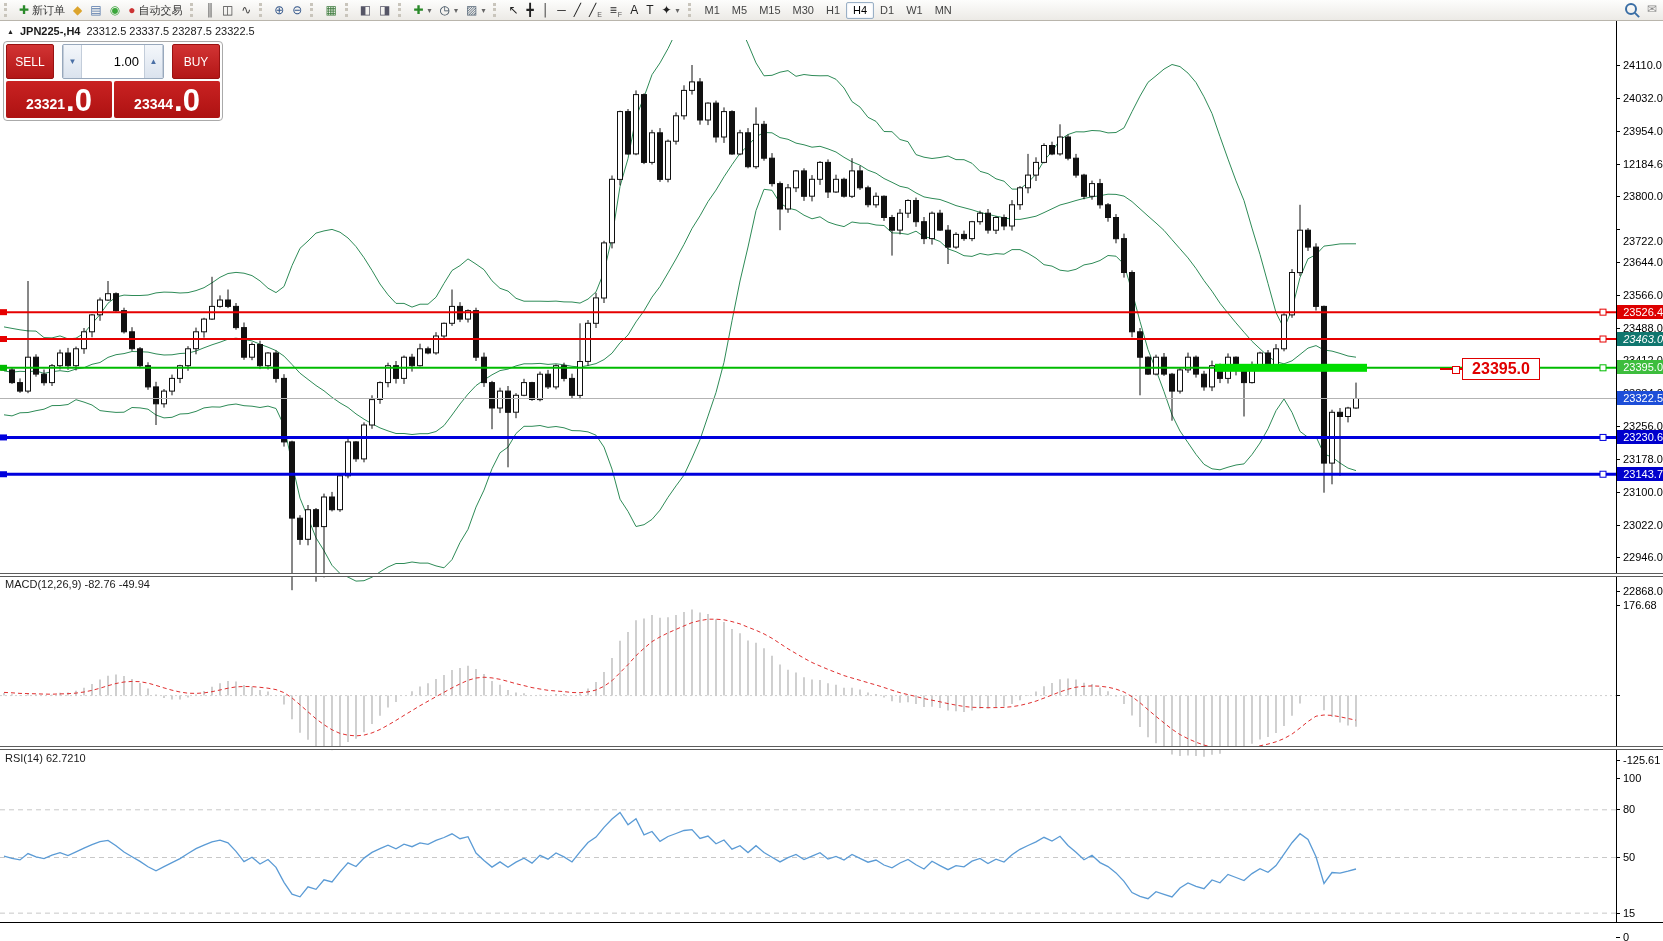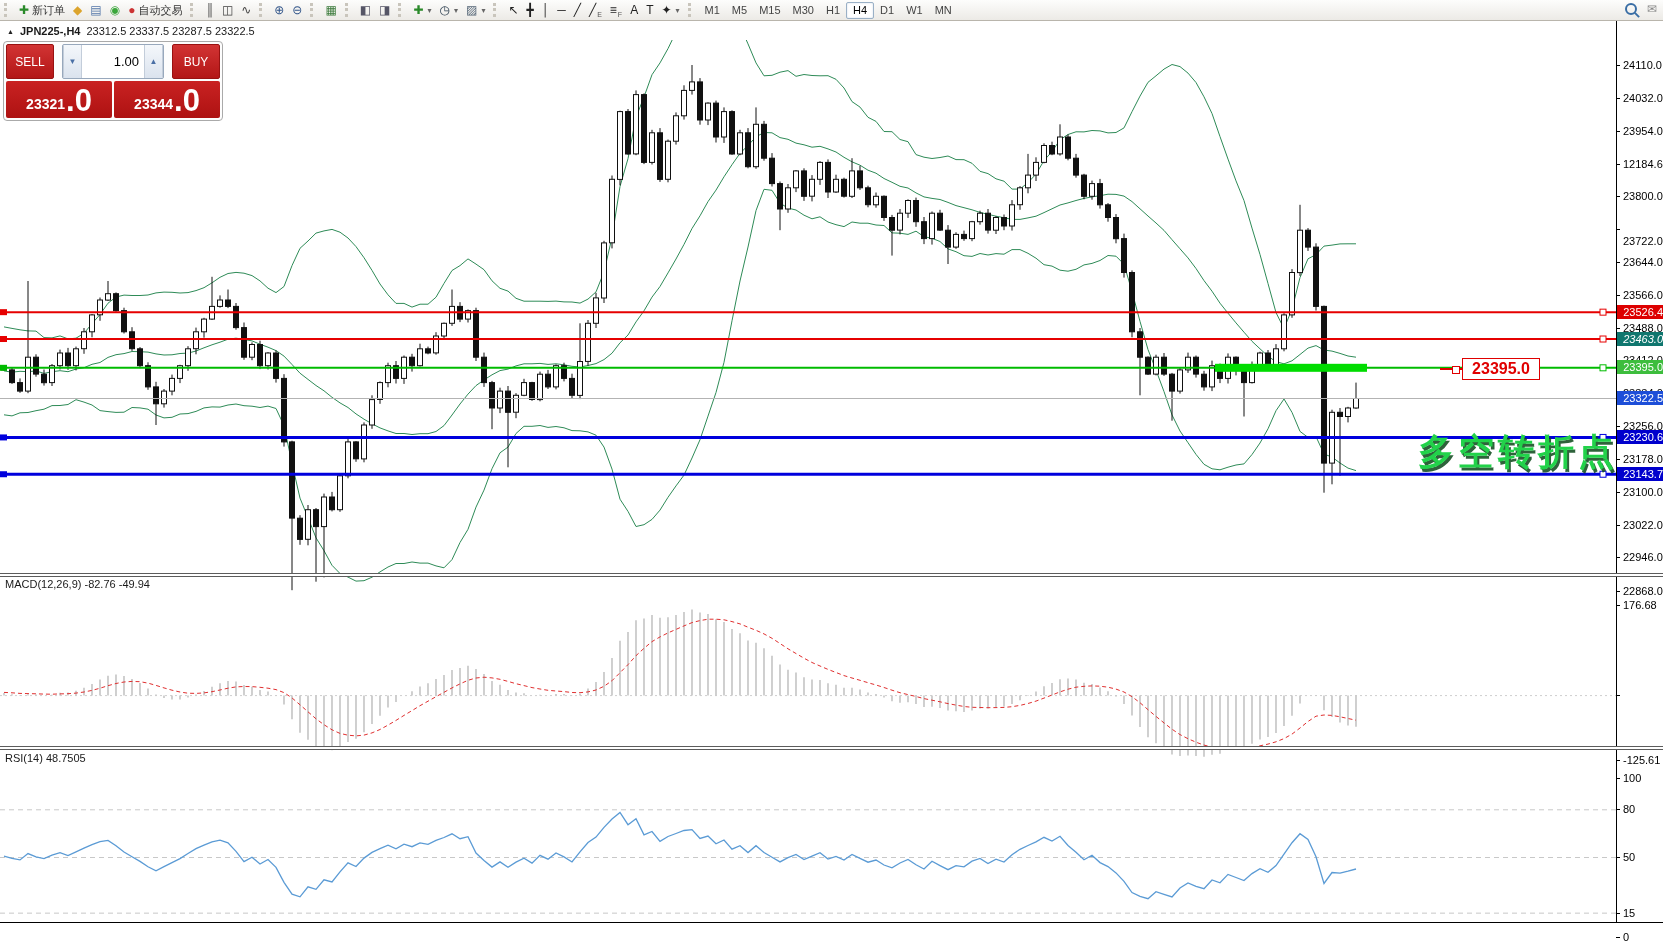--- a/index.html
+++ b/index.html
@@ -751,21 +751,21 @@
         <span class="bg">.0</span>
       </div>
       <div class="oc-price">
         <span class="sm">23344</span>
         <span class="bg">.0</span>
       </div>
     </div>
   </div>
 
   <div id="ind-label-macd" style="top:558px;">MACD(12,26,9) -82.76 -49.94</div>
-  <div id="ind-label-rsi" style="top:732px;">RSI(14) 48.7505</div>
+  <div id="ind-label-rsi" style="top:732px;">RSI(14) 62.7210</div>
 
   <div class="panel-sep" style="top:553px;"></div>
   <div class="panel-sep" style="top:726px;"></div>
   <div id="bottom-border" style="top:902px;"></div>
 
   <div class="vaxis-border" style="top:0;height:902px;"></div>
 
   <div id="axis-layer">
       <div class="tick-mark" style="top: 45px;"></div>
       <div class="tick-label" style="top: 39px;">24110.0</div>
@@ -818,18 +818,17 @@
       <div class="tick-mark" style="top: 917px;"></div>
       <div class="tick-label" style="top: 911px;">0</div>
       <div class="line-label" style="top: 285px; background: rgb(221, 0, 0);">23526.4</div>
       <div class="line-label" style="top: 312px; background: #0f766e; font-style: italic;">23463.0</div>
       <div class="line-label" style="top: 340px; background: rgb(61, 189, 61);">23395.0</div>
       <div class="line-label" style="top: 410px; background: rgb(0, 0, 205);">23230.6</div>
       <div class="line-label" style="top: 447px; background: rgb(0, 0, 205);">23143.7</div>
       <div class="line-label" style="top: 371px; background: #1d4ed8;">23322.5</div>
     </div>
 
-  <div id="annotation">多空转折点</div>
   <div id="callout">23395.0</div>
   <div id="callout-square"></div>
   <div id="callout-dash"></div>
 
 </div>
 
 </body></html>

